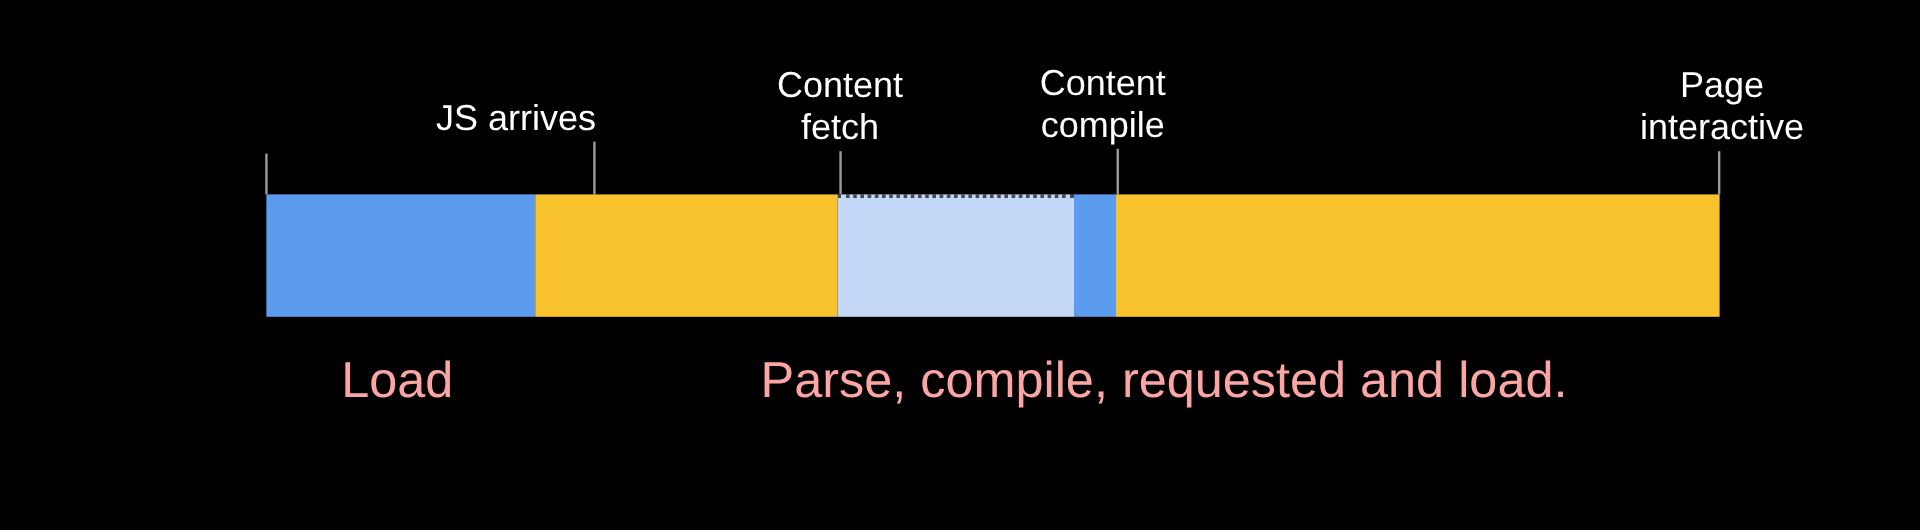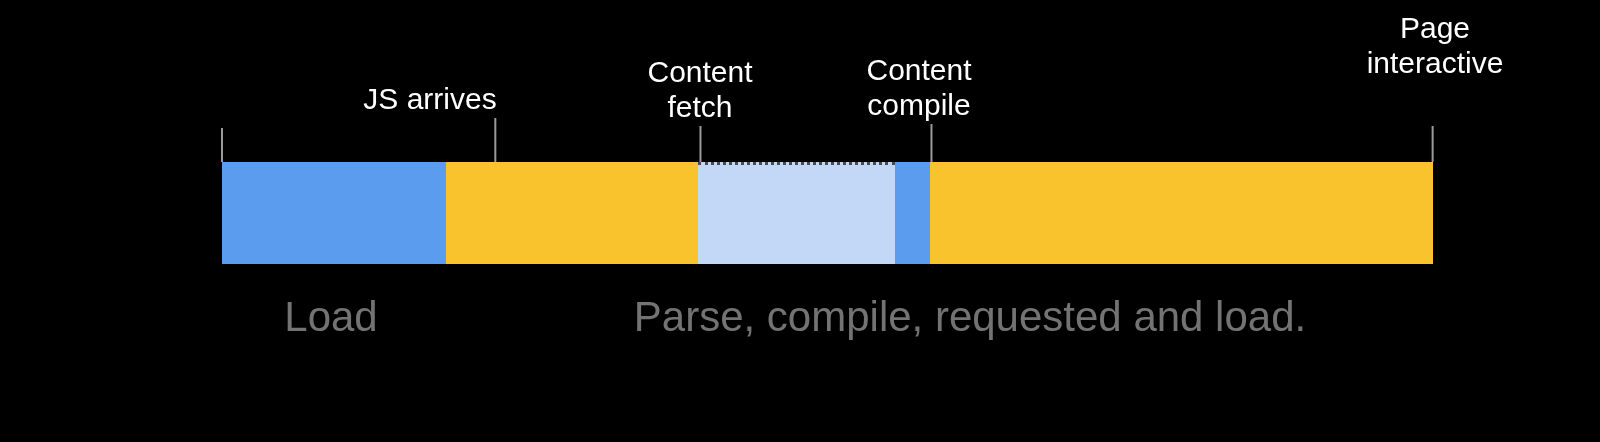--- a/index.html
+++ b/index.html
@@ -35,21 +35,21 @@
   .marker-line { display: block; }
   .tick {
     width: 2px;
     background: #9A9A9A;
     margin-top: 2px;
   }
   .m0 { left: 184px; }  .m0 .tick { height: 34px; margin-left: 76px; }
   .m1 { left: 430px; align-items: flex-end; }  .m1 .tick { height: 44px; margin-left: 38px; }
   .m2 { left: 700px; }  .m2 .tick { height: 36px; }
   .m3 { left: 919px; }  .m3 .tick { height: 38px; margin-left: 24px; }
-  .m4 { left: 1435px; gap: 44px; } .m4 .tick { height: 36px; margin-left: -4px; }
+  .m4 { left: 1435px; } .m4 .tick { height: 36px; margin-left: -4px; }
 
   
   .bar {
     position: absolute;
     left: 222px;
     top: 162px;
     width: 1211px;
     height: 102px;
     display: flex;
   }
@@ -59,21 +59,21 @@
   }
   .seg.dotted-top {
     border-top: 3px dotted rgba(0,0,0,0.65);
   }
 
   
   .caption {
     position: absolute;
     top: 294px;
     transform: translateX(-50%);
-    color: #737373;
+    color: #fca5a5;
     font-size: 42px;
     line-height: 46px;
     white-space: nowrap;
     text-align: center;
   }
   .c0 { left: 331px; }
   .c1 { left: 970px; }
 </style>
 </head>
 <body>

